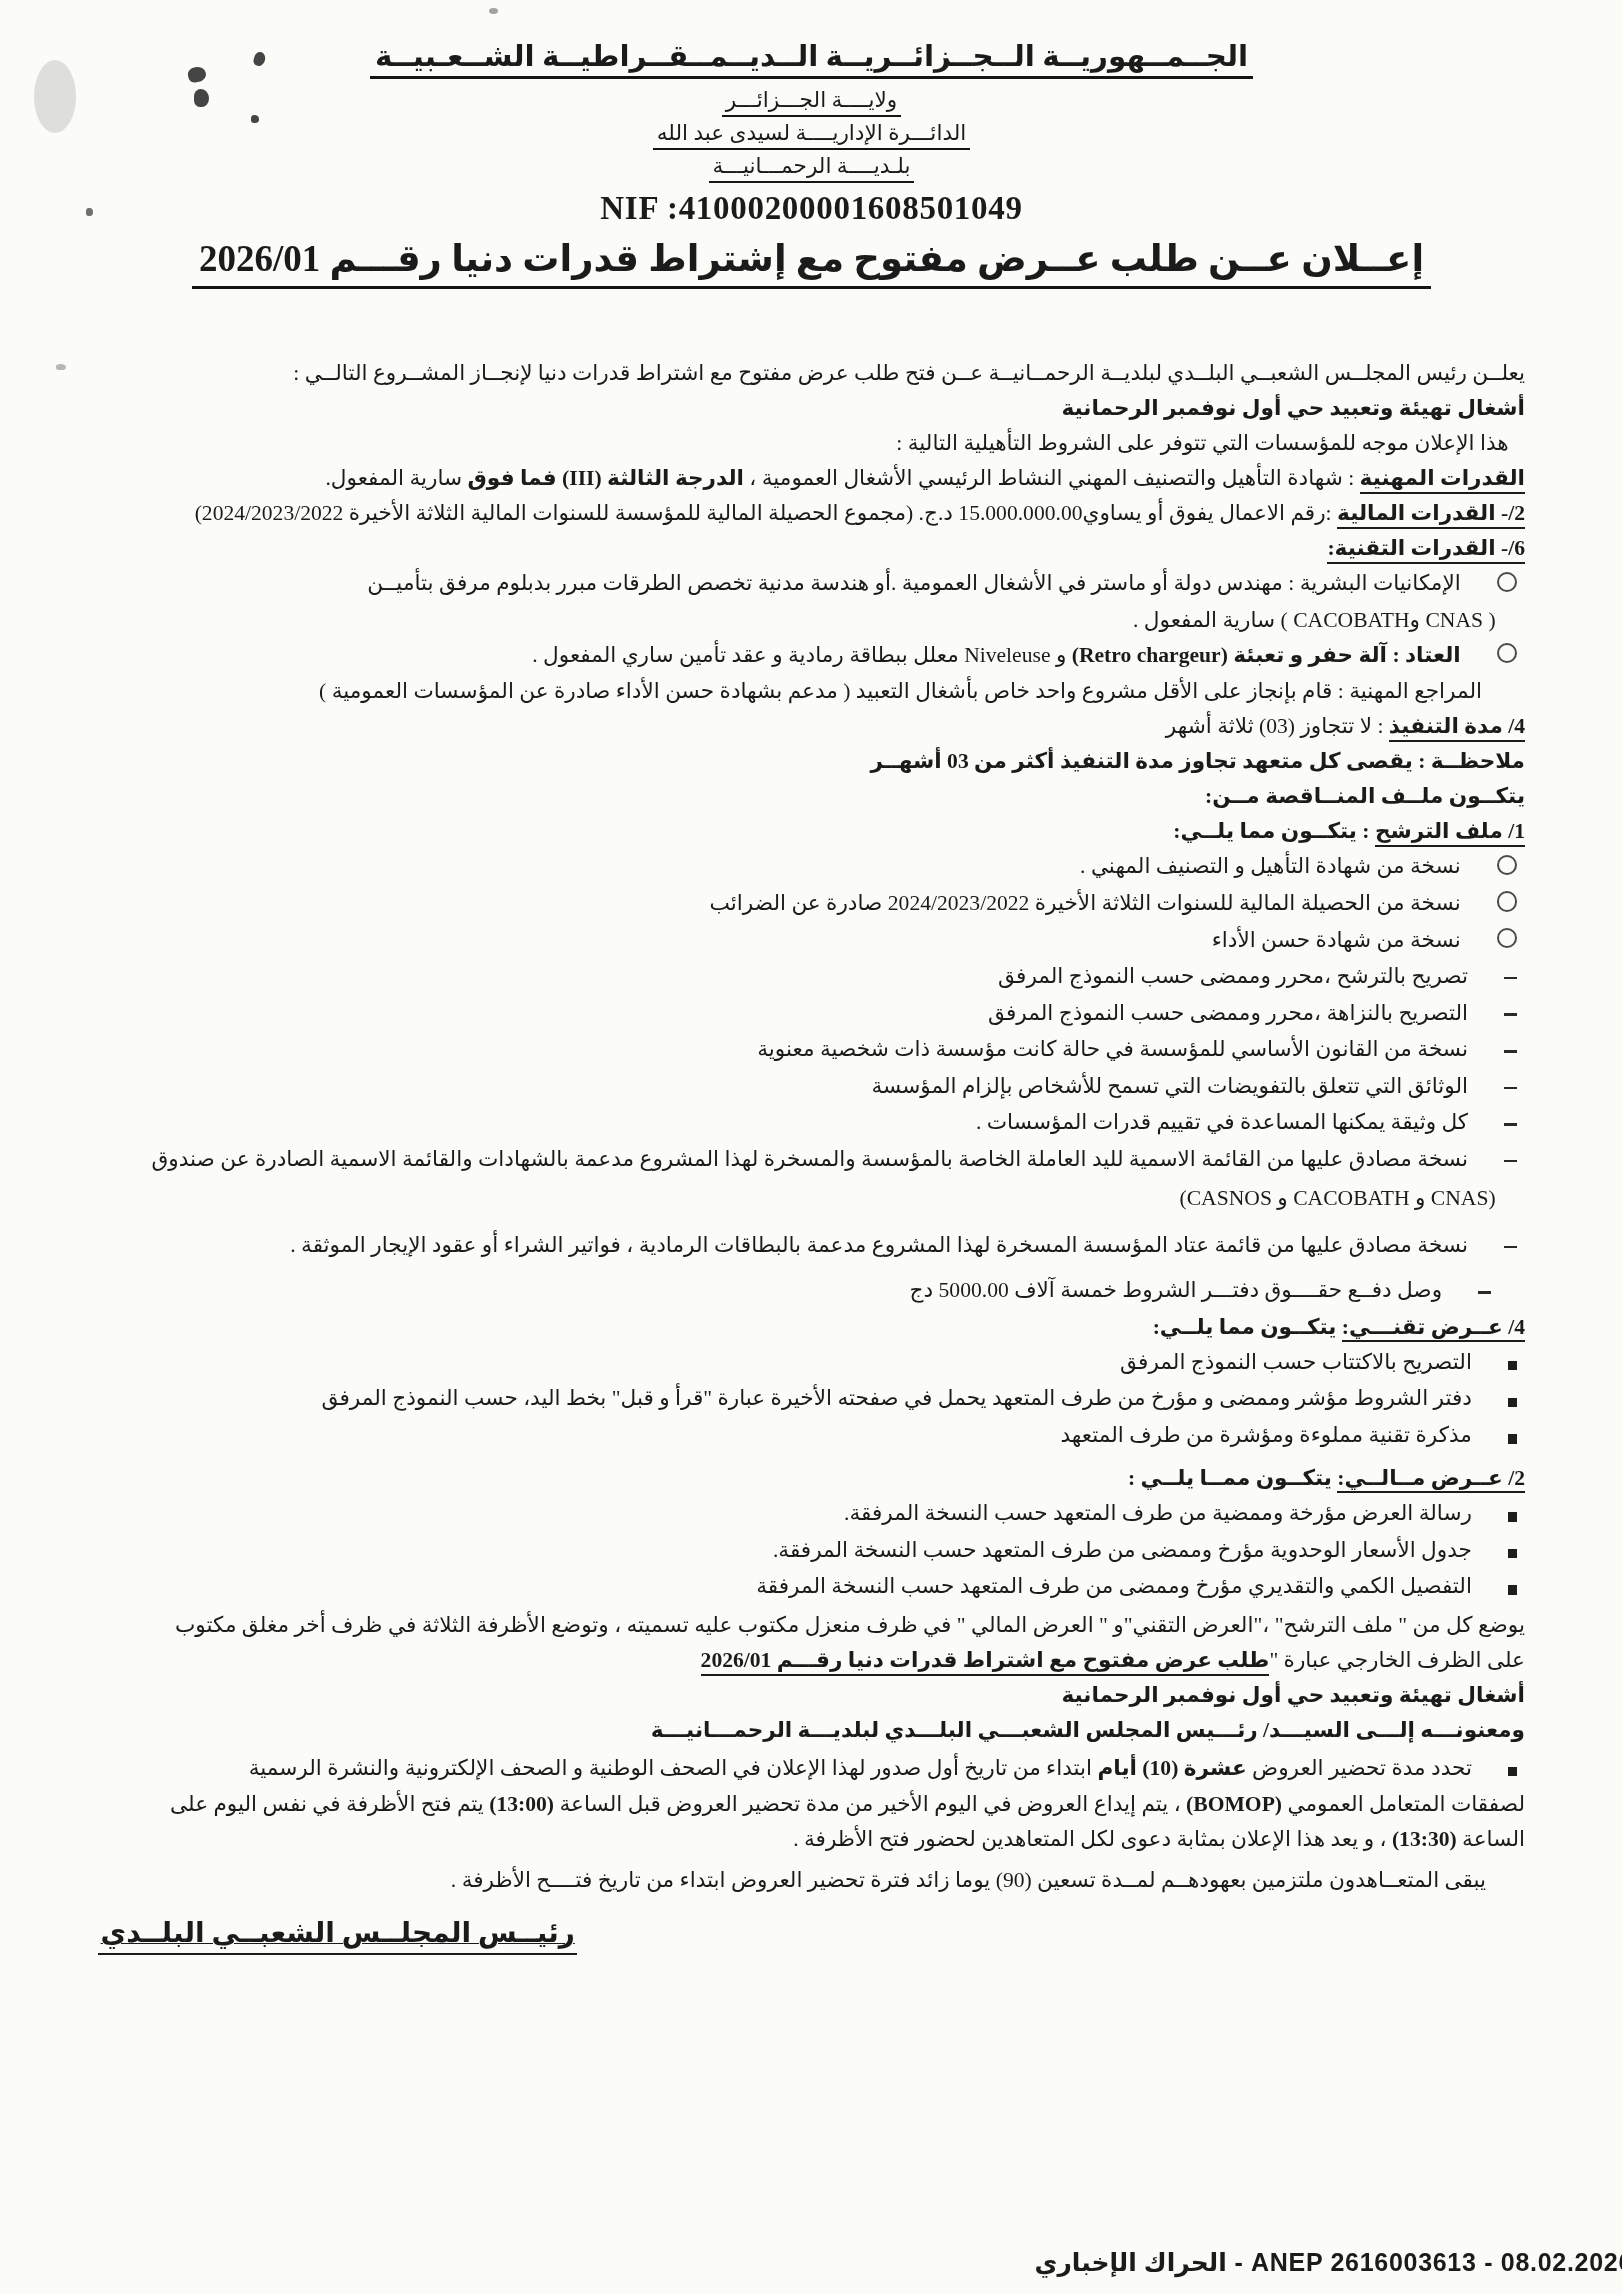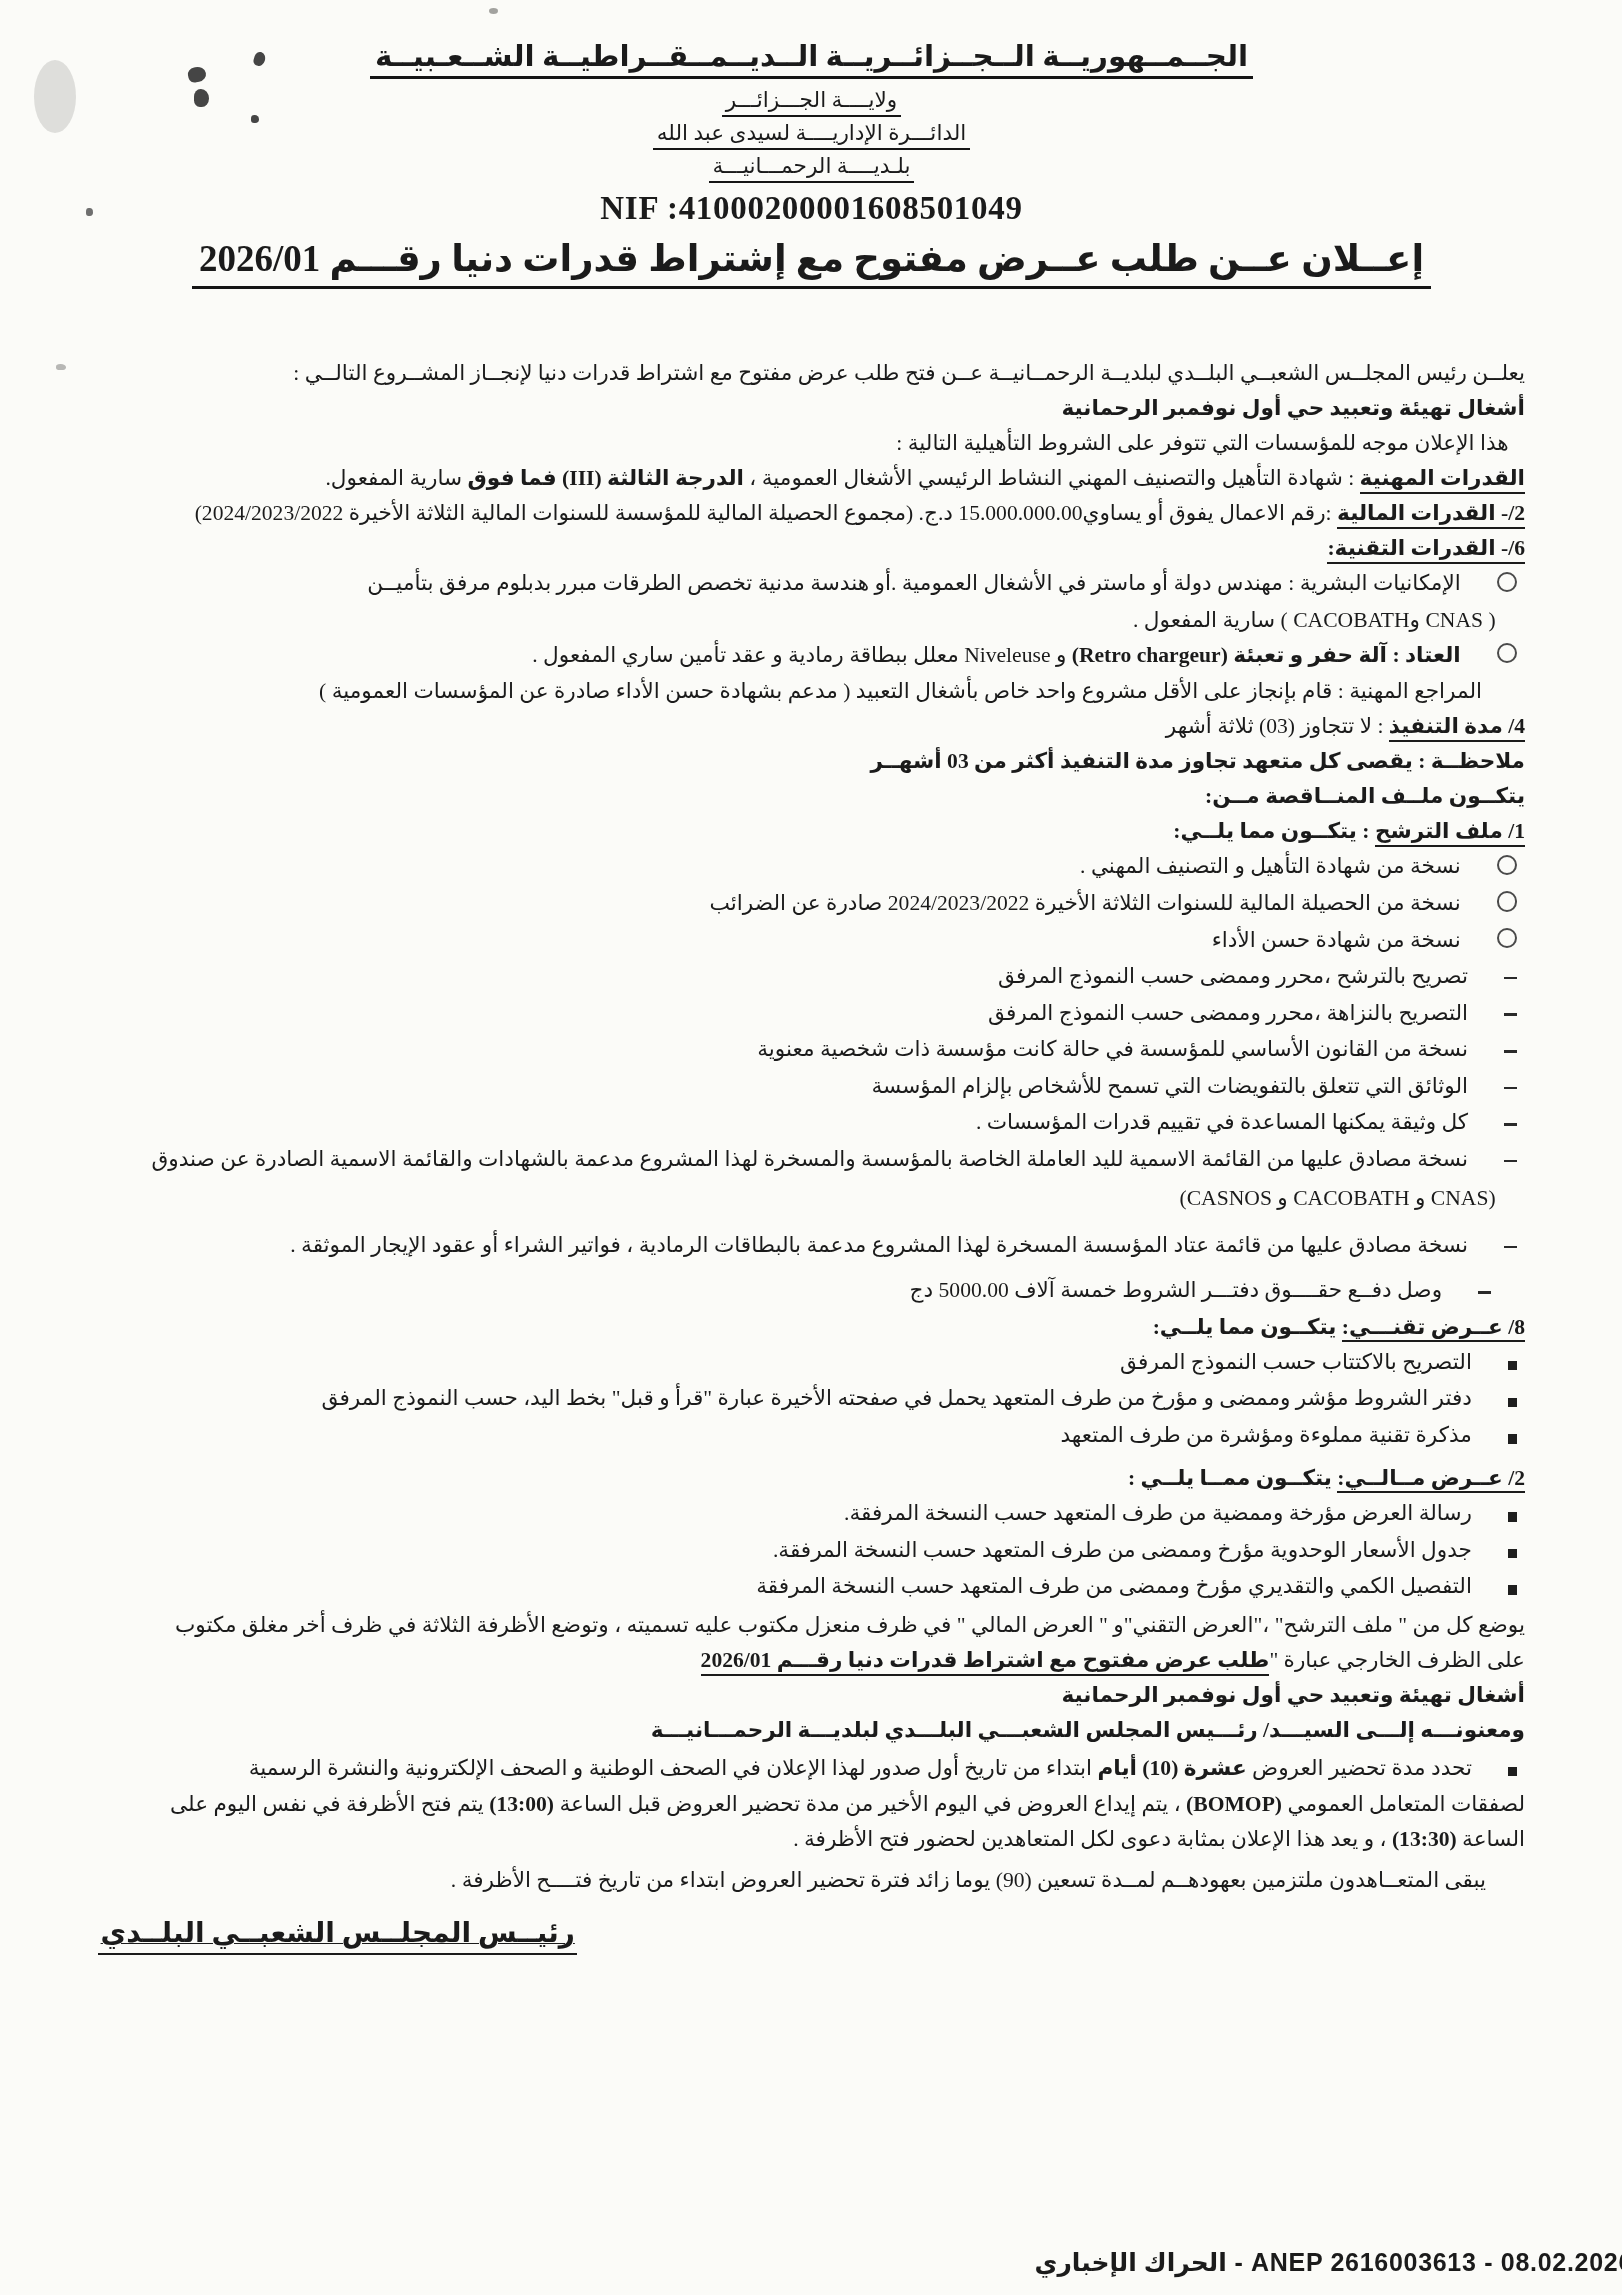--- a/index.html
+++ b/index.html
@@ -95,21 +95,21 @@
       <div class="ln right"><span class="bu bu-circle"><i></i></span><span>نسخة من شهادة حسن الأداء</span></div>
       <div class="ln right"><span class="bu bu-dash"><i></i></span><span>تصريح بالترشح ،محرر وممضى  حسب النموذج المرفق</span></div>
       <div class="ln right"><span class="bu bu-dash"><i></i></span><span>التصريح بالنزاهة ،محرر وممضى حسب النموذج المرفق</span></div>
       <div class="ln right"><span class="bu bu-dash"><i></i></span><span>نسخة من القانون الأساسي للمؤسسة في حالة كانت مؤسسة ذات شخصية معنوية</span></div>
       <div class="ln right"><span class="bu bu-dash"><i></i></span><span>الوثائق التي تتعلق بالتفويضات التي تسمح للأشخاص بإلزام المؤسسة</span></div>
       <div class="ln right"><span class="bu bu-dash"><i></i></span><span>كل وثيقة يمكنها المساعدة في تقييم قدرات المؤسسات .</span></div>
       <div class="ln right"><span class="bu bu-dash"><i></i></span><span>نسخة مصادق عليها من القائمة الاسمية لليد العاملة الخاصة بالمؤسسة والمسخرة لهذا المشروع مدعمة بالشهادات والقائمة الاسمية الصادرة عن صندوق</span></div>
       <div class="ln right" style="padding-right: 29.4px; margin-top: 2.6px;"><span>(CNAS  و CACOBATH و CASNOS)</span></div>
       <div class="ln right" style="margin-top: 11.8px;"><span class="bu bu-dash"><i></i></span><span>نسخة مصادق عليها من قائمة عتاد المؤسسة المسخرة لهذا المشروع مدعمة بالبطاقات الرمادية ، فواتير الشراء أو عقود الإيجار الموثقة .</span></div>
       <div class="ln right" style="padding-right: 26px; margin-top: 9px;"><span class="bu bu-dash"><i></i></span><span>وصل دفــع حقــــوق دفتـــر الشروط  خمسة آلاف 5000.00 دج</span></div>
-      <div class="ln right"><span class="b u">8/ عــرض تقنـــي:</span><span class="b"> يتكــون مما يلــي:</span></div>
+      <div class="ln right"><span class="b u">4/ عــرض تقنـــي:</span><span class="b"> يتكــون مما يلــي:</span></div>
       <div class="ln right"><span class="bu bu-square"><i></i></span><span>التصريح بالاكتتاب حسب النموذج المرفق</span></div>
       <div class="ln right"><span class="bu bu-square"><i></i></span><span>دفتر الشروط مؤشر وممضى و مؤرخ من طرف المتعهد يحمل في صفحته الأخيرة عبارة "قرأ و قبل"  بخط اليد، حسب النموذج المرفق</span></div>
       <div class="ln right"><span class="bu bu-square"><i></i></span><span>مذكرة تقنية مملوءة ومؤشرة من طرف المتعهد</span></div>
       <div class="ln right" style="margin-top: 6.5px;"><span class="b u">2/ عــرض مــالــي:</span><span class="b"> يتكــون ممــا يلــي :</span></div>
       <div class="ln right"><span class="bu bu-square"><i></i></span><span>رسالة العرض مؤرخة وممضية من طرف المتعهد حسب النسخة المرفقة.</span></div>
       <div class="ln right"><span class="bu bu-square"><i></i></span><span>جدول الأسعار الوحدوية مؤرخ وممضى من طرف المتعهد حسب النسخة المرفقة.</span></div>
       <div class="ln right"><span class="bu bu-square"><i></i></span><span>التفصيل  الكمي والتقديري مؤرخ وممضى من طرف المتعهد حسب النسخة المرفقة</span></div>
       <div class="ln right" style="margin-top: 2.6px;"><span>يوضع كل من " ملف الترشح" ،"العرض التقني"و " العرض المالي " في ظرف منعزل مكتوب عليه تسميته ، وتوضع الأظرفة الثلاثة في ظرف أخر  مغلق مكتوب</span></div>
       <div class="ln right"><span>على الظرف الخارجي عبارة "</span><span class="b u">طلب عرض مفتوح مع اشتراط قدرات دنيا رقـــم 2026/01</span></div>
       <div class="ln center"><span class="b">أشغال تهيئة وتعبيد حي أول نوفمبر الرحمانية</span></div>

